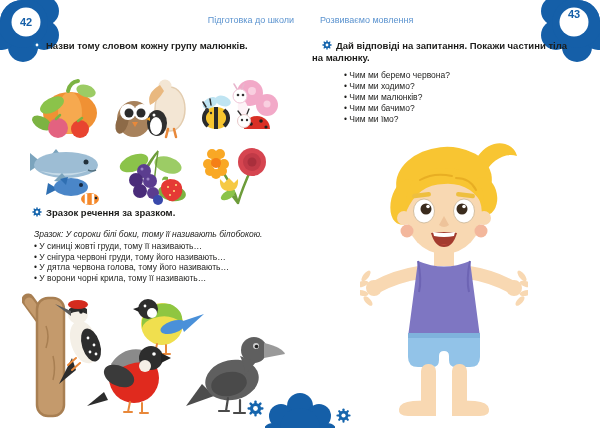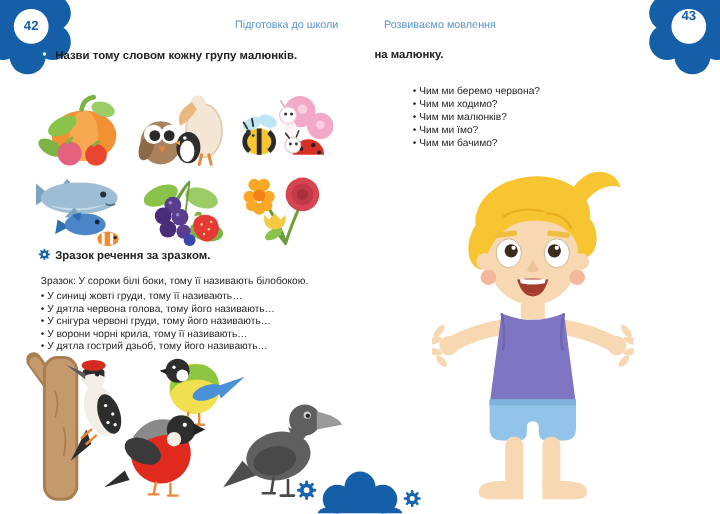--- a/index.html
+++ b/index.html
@@ -1,22 +1,22 @@
 <!DOCTYPE html>
 <html><head>
 <meta charset="utf-8">
 <style>
   html,body{margin:0;padding:0;background:#fff;}
   .spread{position:relative;width:600px;height:428px;background:#ffffff;overflow:hidden;
-          font-family:"Liberation Sans",sans-serif;color:#1d1d1b;}
+          font-family:"Liberation Sans",sans-serif;color:#1d1d1b;border-radius:22px;}
   .page{position:absolute;top:0;width:300px;height:428px;}
   .page.left{left:0;} .page.right{left:300px;}
 
   .hdr{position:absolute;top:15px;font-size:9px;color:#5b93cf;white-space:nowrap;}
-  .hdr.hl{right:18px;} .hdr.hr{left:20px;}
+  .hdr.hl{right:6px;} .hdr.hr{left:20px;}
 
   .corner{position:absolute;width:78px;height:78px;}
   .corner.tl{top:-16px;left:-16px;}
   .corner.tr{top:-16px;right:-16px;}
   .corner svg{position:absolute;inset:0;}
   .pagenum{position:absolute;width:30px;text-align:center;font-weight:bold;font-size:11px;color:#155fa8;}
   .corner.tl .pagenum{left:27px;top:32px;}
   .corner.tr .pagenum{left:21px;top:24px;}
 
   .task{position:absolute;font-weight:bold;font-size:9.5px;line-height:11.5px;}
@@ -24,21 +24,21 @@
   .t1{top:40px;left:32px;width:256px;}
   .t2{top:207px;left:32px;width:256px;}
   .tr1{top:40px;left:12px;width:276px;}
   .tr1 .ln2{margin-left:0;}
   .tr1 .ln1{margin-left:10px;}
 
   .pic-grid{position:absolute;top:77px;left:26px;width:252px;height:130px;
             display:grid;grid-template-columns:repeat(3,84px);grid-template-rows:66px 64px;}
   .pic-grid svg{width:84px;height:64px;display:block;}
 
-  .example{position:absolute;top:229px;left:34px;width:256px;font-size:8.5px;line-height:10px;}
+  .example{position:absolute;top:229px;left:34px;width:256px;font-style:italic;font-size:8.5px;line-height:10px;}
   .sents{position:absolute;top:241px;left:34px;width:256px;font-size:8.5px;line-height:10.6px;}
   .sent::before{content:"•\00a0";}
   .qs{position:absolute;top:70px;left:44px;width:240px;font-size:8.5px;line-height:11px;}
   .q::before{content:"•\00a0";}
 
   .birds-scene{position:absolute;top:292px;left:22px;width:265px;height:132px;}
   .boy{position:absolute;top:130px;left:60px;width:168px;height:294px;}
 
   .decor-flower{position:absolute;left:265px;bottom:-26px;width:70px;height:62px;}
   .mini-gear{position:absolute;}
@@ -215,24 +215,23 @@
             </g>
           <circle cx="10" cy="10" r="2.8" fill="#fff"></circle>
         </svg>
       </span><span>Зразок речення за зразком.</span>
     </div>
 
     <div class="example">Зразок: У сороки білі боки, тому її називають білобокою.</div>
 
     <div class="sents">
       <div class="sent">У синиці жовті груди, тому її називають…</div>
+      <div class="sent">У снігура червоні груди, тому його називають…</div>
       <div class="sent">У дятла червона голова, тому його називають…</div>
-      <div class="sent">У снігура червоні груди, тому його називають…</div>
       <div class="sent">У ворони чорні крила, тому її називають…</div>
-      <div class="sent">У дятла гострий дзьоб, тому його називають…</div>
     </div>
 
     <svg class="birds-scene" viewBox="0 0 265 132">
 
       <path d="M22 30 L6 8" stroke="#a87f52" stroke-width="13" stroke-linecap="round"></path>
       <path d="M22 30 L7 10" stroke="#c49a6c" stroke-width="9" stroke-linecap="round"></path>
       <rect x="15" y="6" width="27" height="118" rx="11" fill="#c49a6c" stroke="#a87f52" stroke-width="2.5"></rect>
       <path d="M24 34 q4 10 0 22 M31 64 q3 12 0 24" stroke="#a87f52" stroke-width="1.5" fill="none"></path>
 
       <g transform="translate(36,6)">
@@ -303,29 +302,41 @@
           <circle cx="39" cy="39" r="25"></circle>
         </g>
         <circle cx="42" cy="38" r="14.5" fill="#ffffff"></circle>
       </svg>
       <span class="pagenum">43</span>
     </div>
 
     <div class="hdr hr">Розвиваємо мовлення</div>
 
     <div class="task tr1">
+      <div class="ln1"><span class="gear">
+        <svg viewBox="0 0 20 20">
+              <g fill="#1565ad">
+          <rect x="8.6" y="0.5" width="2.8" height="19" rx="1.3"></rect>
+          <rect x="8.6" y="0.5" width="2.8" height="19" rx="1.3" transform="rotate(45 10 10)"></rect>
+          <rect x="8.6" y="0.5" width="2.8" height="19" rx="1.3" transform="rotate(90 10 10)"></rect>
+          <rect x="8.6" y="0.5" width="2.8" height="19" rx="1.3" transform="rotate(135 10 10)"></rect>
+          <circle cx="10" cy="10" r="6.5"></circle>
+              </g>
+          <circle cx="10" cy="10" r="2.8" fill="#fff"></circle>
+        </svg>
+      </span><span>Дай відповіді на запитання. Покажи частини тіла</span></div>
       <div class="ln2">на малюнку.</div>
     </div>
 
     <div class="qs">
       <div class="q">Чим ми беремо червона?</div>
       <div class="q">Чим ми ходимо?</div>
       <div class="q">Чим ми малюнків?</div>
+      <div class="q">Чим ми бачимо?</div>
       <div class="q">Чим ми їмо?</div>
-      <div class="q">Чим ми бачимо?</div>
     </div>
 
     <svg class="boy" viewBox="0 0 168 294">
 
       <ellipse cx="84" cy="52" rx="48" ry="35" fill="#f8c532" transform="rotate(-6 84 52)"></ellipse>
       <path d="M118 26 C132 6 154 12 157 26 C144 22 131 32 126 42 Z" fill="#f8c532"></path>
       <ellipse cx="45" cy="72" rx="14" ry="23" fill="#f8c532" transform="rotate(14 45 72)"></ellipse>
       <ellipse cx="124" cy="66" rx="13" ry="19" fill="#f8c532" transform="rotate(-10 124 66)"></ellipse>
 
       <circle cx="44" cy="88" r="7" fill="#f8d8b2"></circle>

